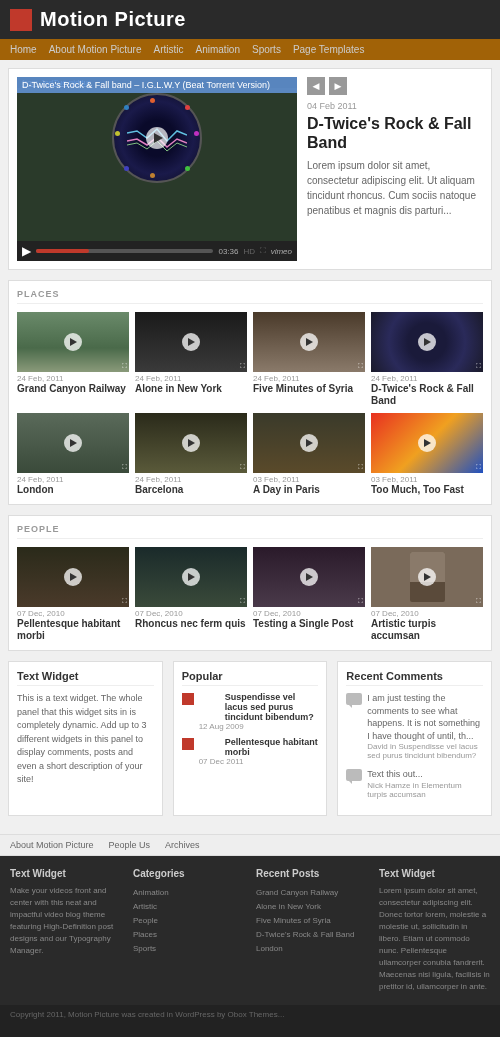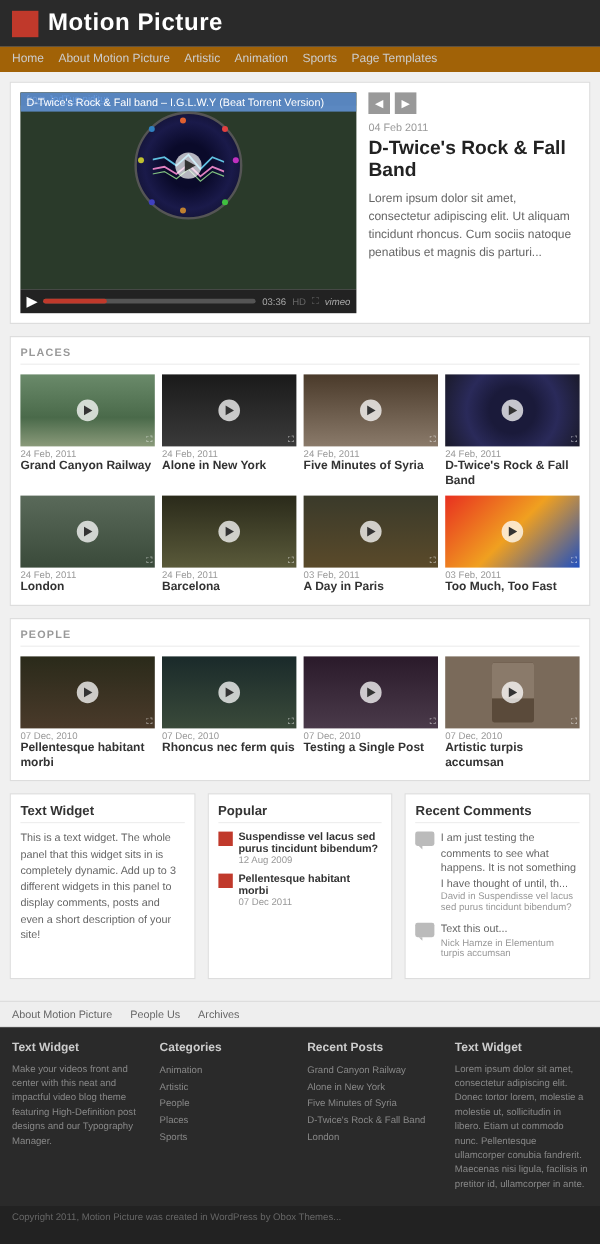--- a/index.html
+++ b/index.html
@@ -54,21 +54,21 @@
     .thumb-dark { background: #2a3a2a; }
 
     
     .widgets-row { display: flex; gap: 10px; margin-bottom: 10px; }
     .widget-block { background: #fff; border: 1px solid #ddd; padding: 8px; flex: 1; }
     .widget-title { font-size: 11px; font-weight: bold; color: #333; margin-bottom: 6px; border-bottom: 1px solid #eee; padding-bottom: 3px; }
     .widget-text { font-size: 9px; color: #666; line-height: 1.5; }
 
     .popular-item { display: flex; gap: 5px; margin-bottom: 6px; align-items: flex-start; }
     .popular-icon { width: 12px; height: 12px; background: #c0392b; flex-shrink: 0; margin-top: 1px; }
-    .popular-item-info .item-title { font-size: 9px; font-weight: bold; color: #333; }
+    .popular-item-info .item-title { font-size: 9px; font-weight: bold; color: #333; margin-left: 26px; }
     .popular-item-info .item-date { font-size: 8px; color: #999; }
 
     .comment-item { display: flex; gap: 5px; margin-bottom: 8px; align-items: flex-start; }
     .comment-bubble { width: 16px; height: 12px; background: #bbb; flex-shrink: 0; margin-top: 1px; border-radius: 2px; position: relative; }
     .comment-bubble::after { content: ''; position: absolute; bottom: -3px; left: 3px; border-left: 3px solid transparent; border-right: 0; border-top: 3px solid #bbb; }
     .comment-text { font-size: 9px; color: #666; line-height: 1.4; }
     .comment-author { font-size: 8px; color: #999; }
 
     
     .secondary-nav { background: #eee; border-top: 1px solid #ddd; border-bottom: 1px solid #ddd; padding: 5px 10px; display: flex; gap: 15px; }

